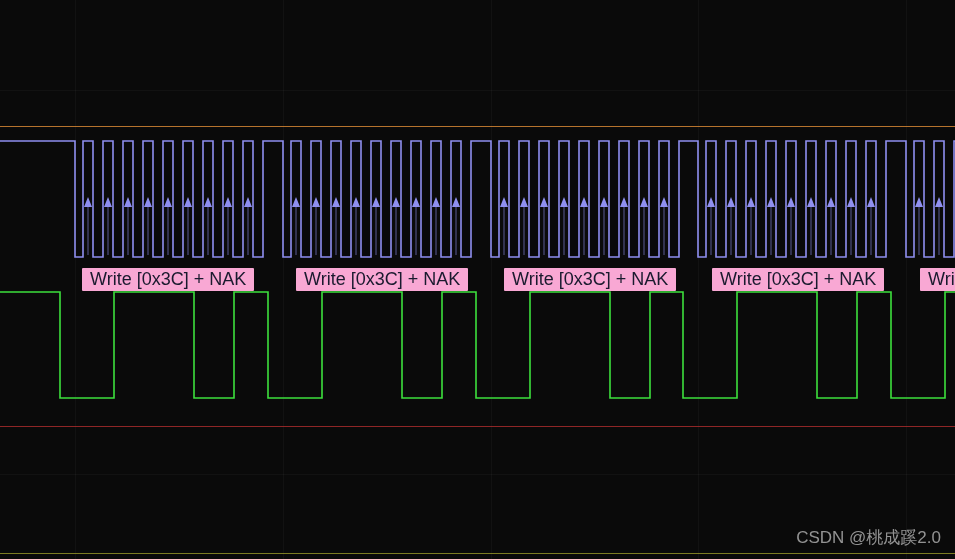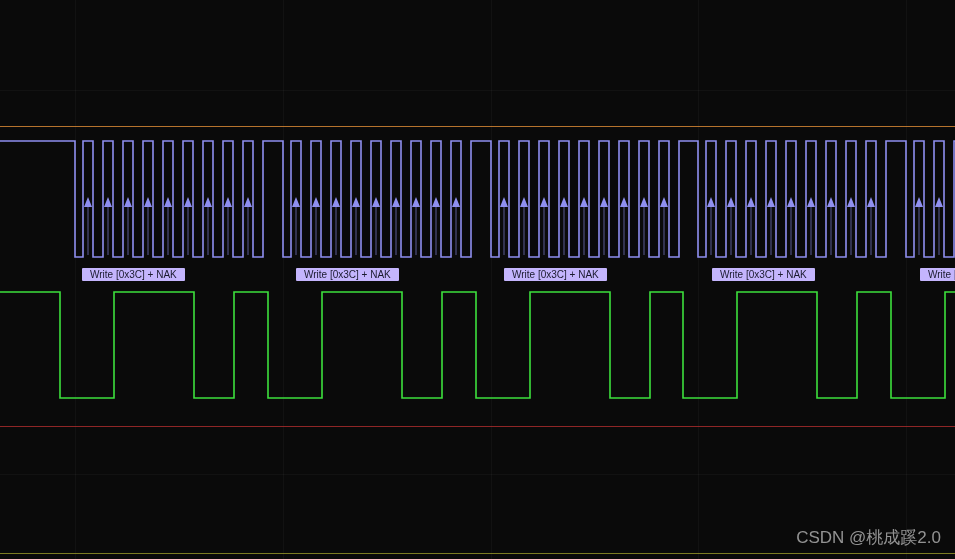--- a/index.html
+++ b/index.html
@@ -32,23 +32,23 @@
   .red-line { background: rgba(200,50,50,0.7); }
   .yellow-line { background: rgba(200,200,50,0.6); }
   .waveform-svg {
     position: absolute;
     left: 0;
     width: 955px;
     overflow: visible;
   }
   .decode-label {
     position: absolute;
-    background: #c4b5fd;
+    background: #f9a8d4;
     color: #1a1a2e;
-    font-size: 10px;
+    font-size: 18px;
     padding: 1px 8px;
     white-space: nowrap;
     border-radius: 1px;
   }
   .watermark {
     position: absolute;
     bottom: 10px;
     right: 14px;
     font-size: 17px;
     color: rgba(220,220,220,0.65);

